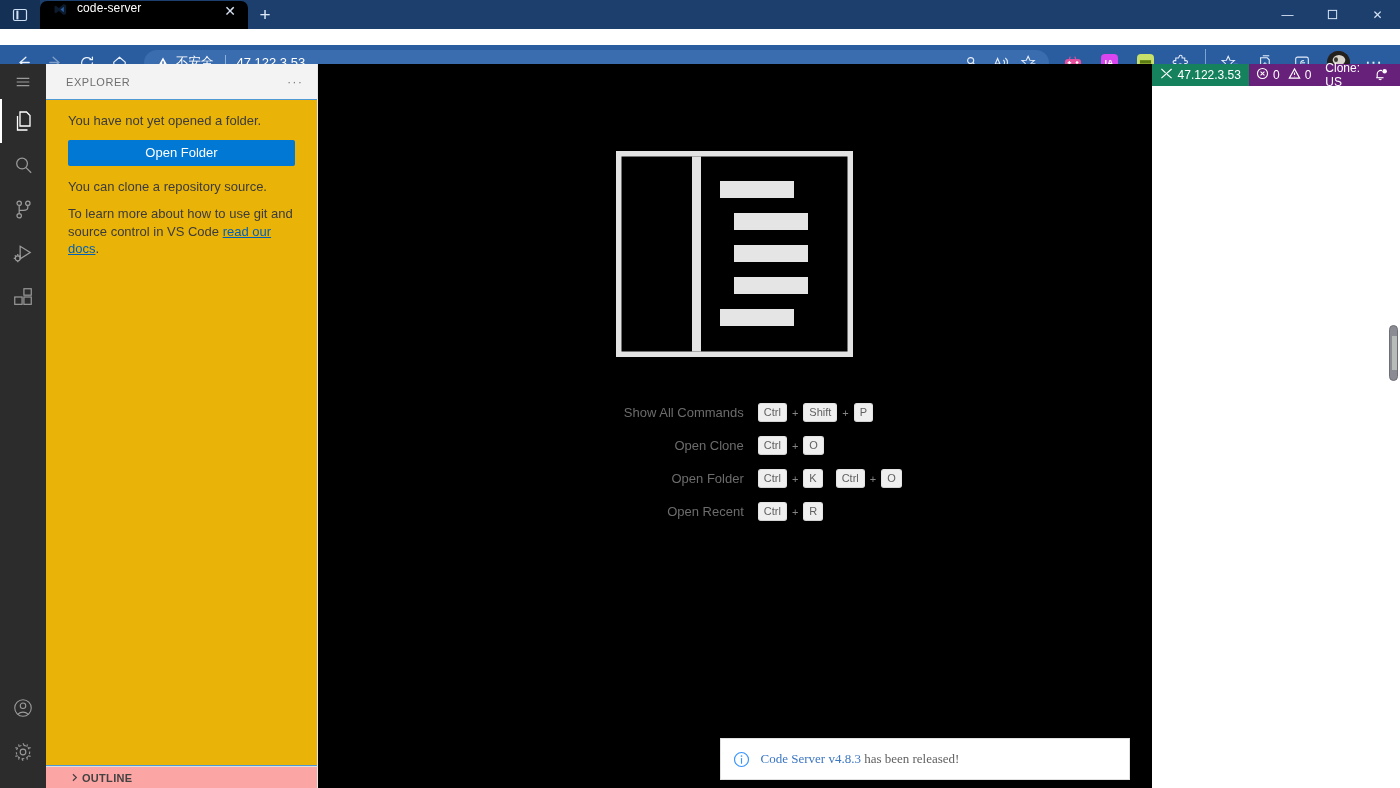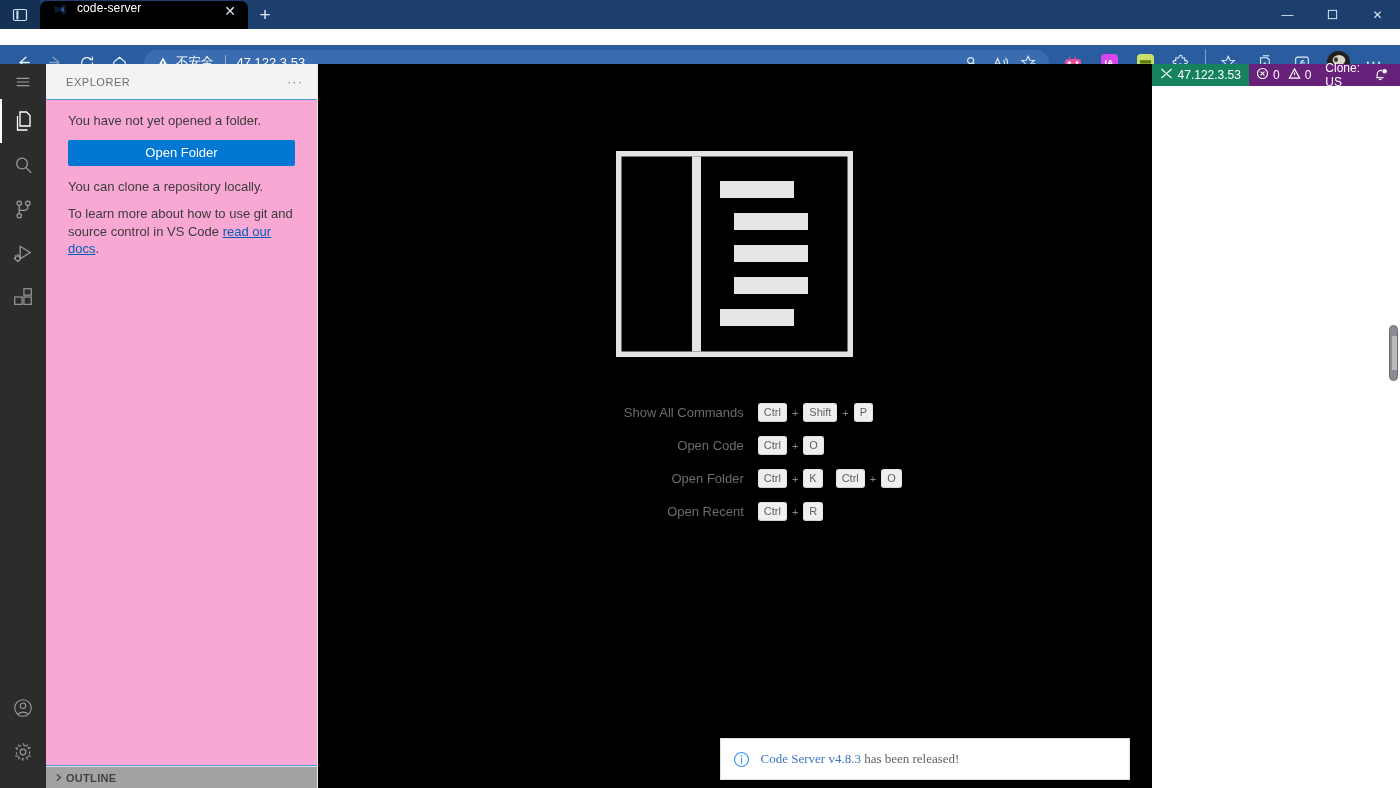--- a/index.html
+++ b/index.html
@@ -176,21 +176,21 @@
   }
   .twisty {
     width: 16px; height: 16px; flex: 0 0 16px;
     display: flex; align-items: center; justify-content: center;
     color: #424242;
   }
   .section-body {
     flex: 1 1 auto;
     border: 1px solid #4f9ad6;
     border-left: none; border-right: none;
-    background: #f9a8d4;
+    background: #eab308;
     padding: 12px 22px 0 22px;
     min-height: 0;
   }
   .sb-para {
     font-size: 13px; color: #3b3b3b;
     line-height: 1.35; margin-bottom: 10px;
   }
   .sb-btn {
     display: block; width: 100%; height: 26px;
     border: none; border-radius: 2px;
@@ -198,25 +198,25 @@
     color: #ffffff; margin-bottom: 12px;
     text-align: center; line-height: 26px;
   }
   .sb-btn.primary { background: #0078d4; }
   .sb-btn.secondary { background: #8ec3e8; }
   .sb-link { color: #005fb8; }
 
   .outline-header {
     height: 22px; flex: 0 0 22px;
     display: flex; align-items: center;
-    padding-left: 4px;
+    padding-left: 20px;
     font-size: 11px; font-weight: bold;
     color: #424242; letter-spacing: .3px;
     border-top: 1px solid #e0e0e0;
-    background: #a3a3a3;
+    background: #fca5a5;
   }
 
   
   .editor {
     flex: 1 1 auto; position: relative;
     background: #000000;
     display: flex; flex-direction: column;
     align-items: center; justify-content: flex-start;
     min-width: 0; overflow: hidden;
   }
@@ -516,21 +516,21 @@
         <div class="sb-title">
           <span class="label">EXPLORER</span>
           <span class="sb-more">···</span>
         </div>
 
         <div class="sb-sections">
 
           <div class="section-body">
             <div class="sb-para">You have not yet opened a folder.</div>
             <button class="sb-btn primary">Open Folder</button>
-            <div class="sb-para">You can clone a repository locally.</div>
+            <div class="sb-para">You can clone a repository source.</div>
             <div class="sb-para"><span>To learn more about how to use git and source control in VS Code </span><a class="sb-link" href="#">read our docs</a><span>.</span></div>
           </div>
 
           <div class="outline-header">
             <span class="twisty">
               <svg width="11" height="11" viewBox="0 0 12 12" fill="none" stroke="#424242" stroke-width="1.3">
                   <path d="M4.3 2.5 L8 6 L4.3 9.5"></path>
                 </svg>
             </span>
             <span>OUTLINE</span>
@@ -557,21 +557,21 @@
             <span class="sc-label">Show All Commands</span>
             <span class="sc-keys">
               <span class="kbd">Ctrl</span>
               <span class="kplus">+</span>
               <span class="kbd">Shift</span>
               <span class="kplus">+</span>
               <span class="kbd">P</span>
             </span>
           </div>
           <div class="sc-row">
-            <span class="sc-label">Open Code</span>
+            <span class="sc-label">Open Clone</span>
             <span class="sc-keys">
               <span class="kbd">Ctrl</span>
               <span class="kplus">+</span>
               <span class="kbd">O</span>
             </span>
           </div>
           <div class="sc-row">
             <span class="sc-label">Open Folder</span>
             <span class="sc-keys">
               <span class="kbd">Ctrl</span>

